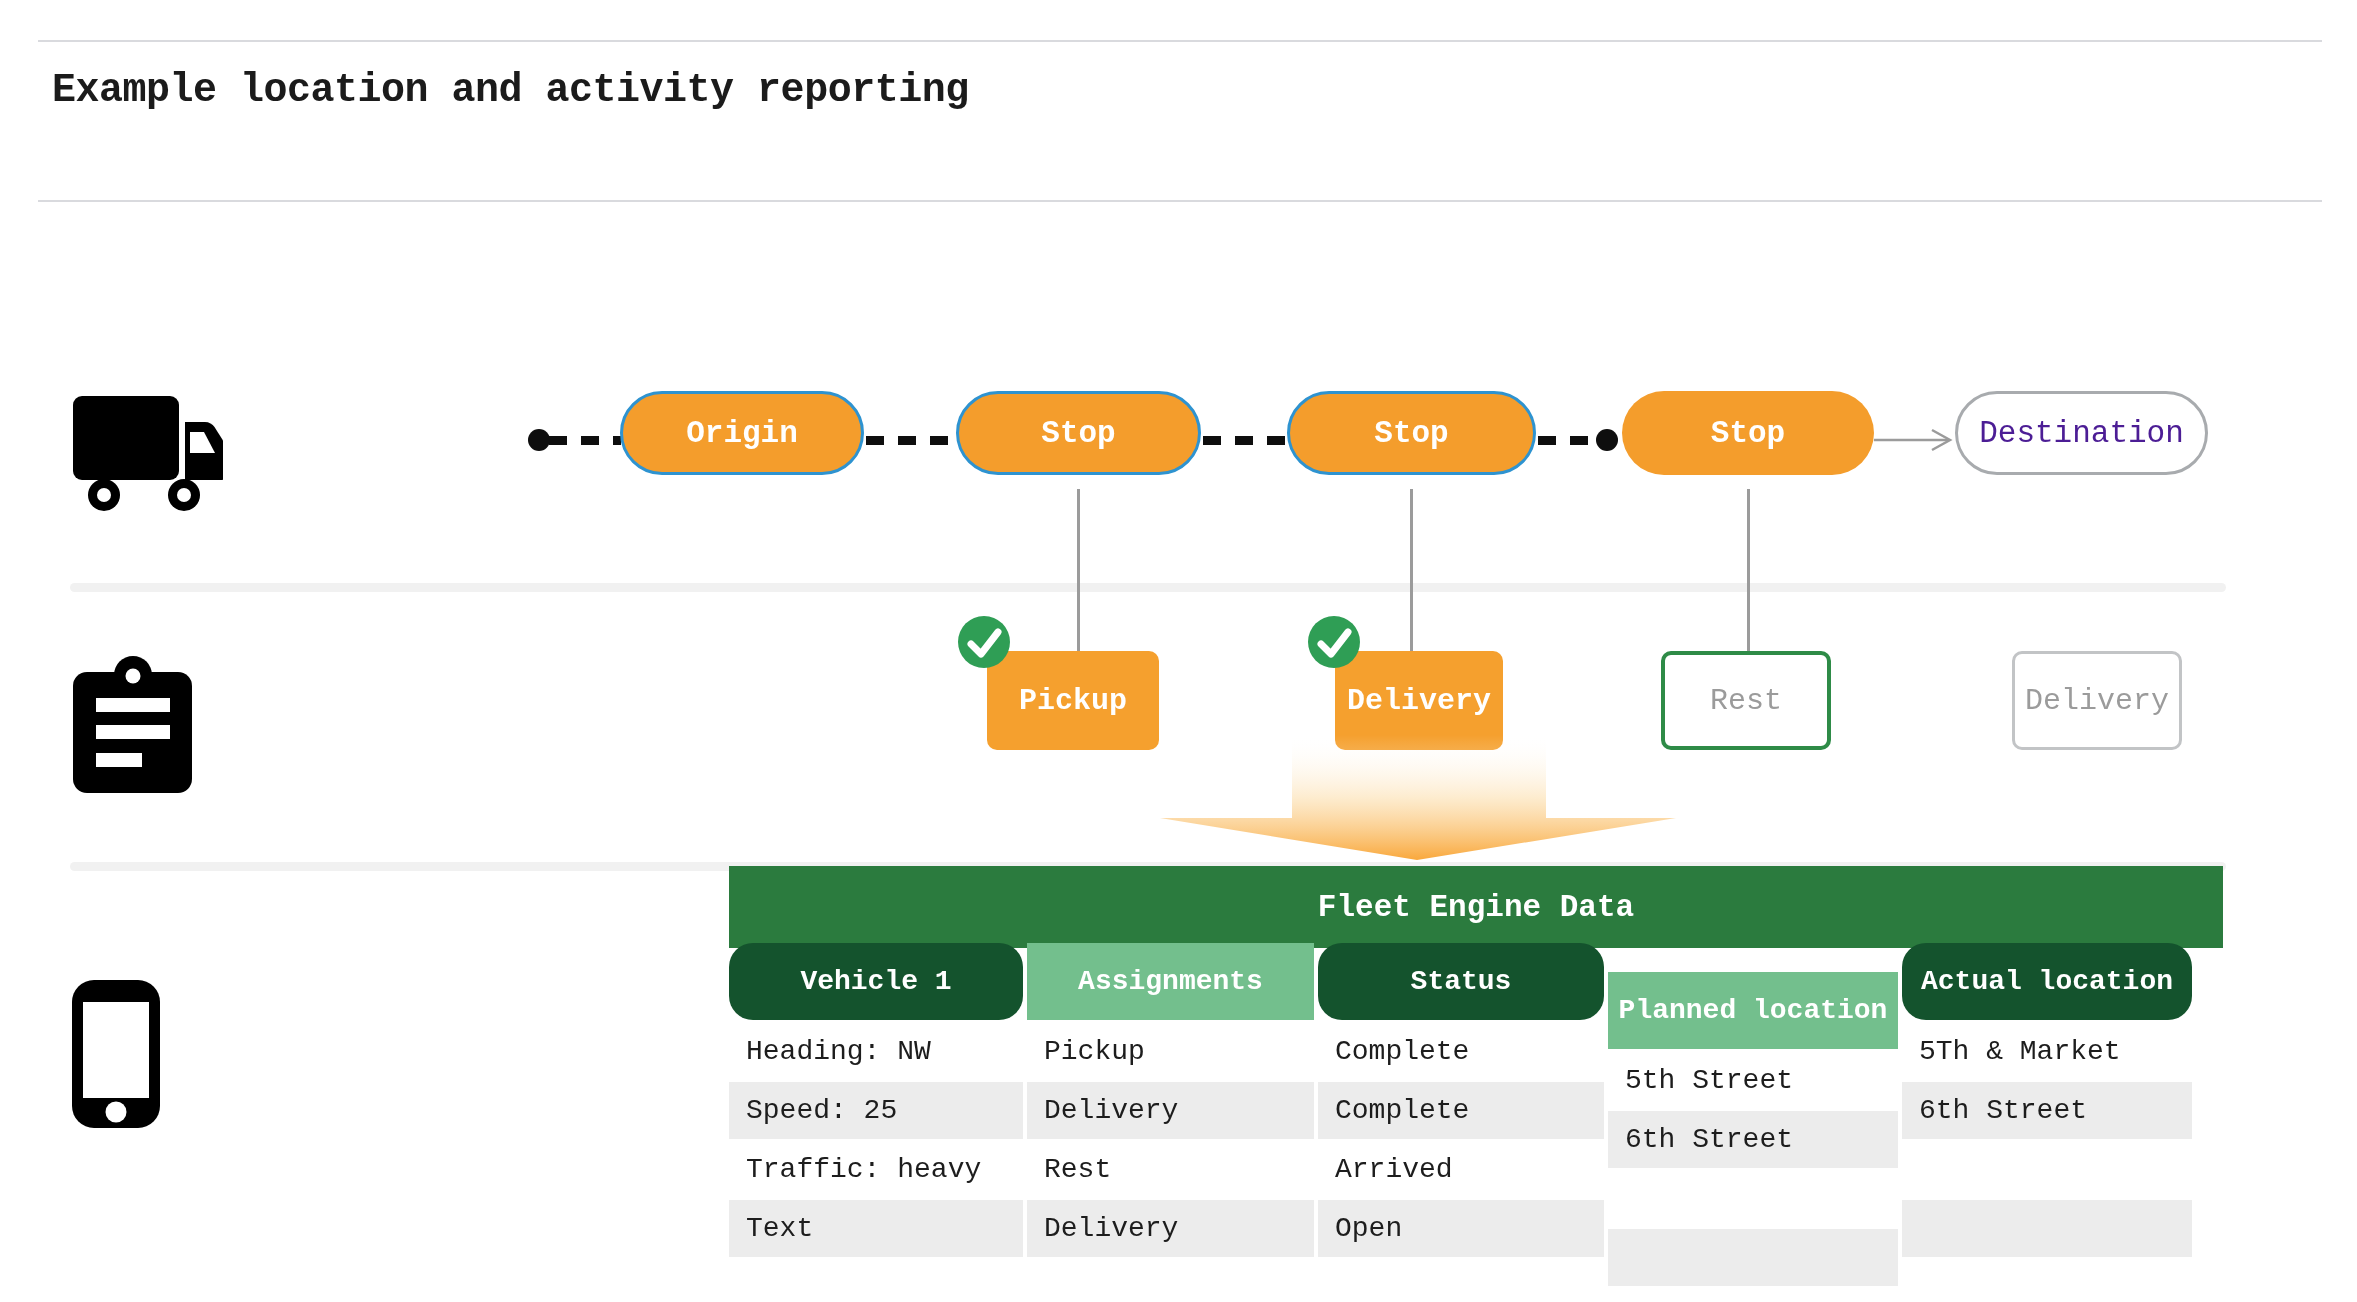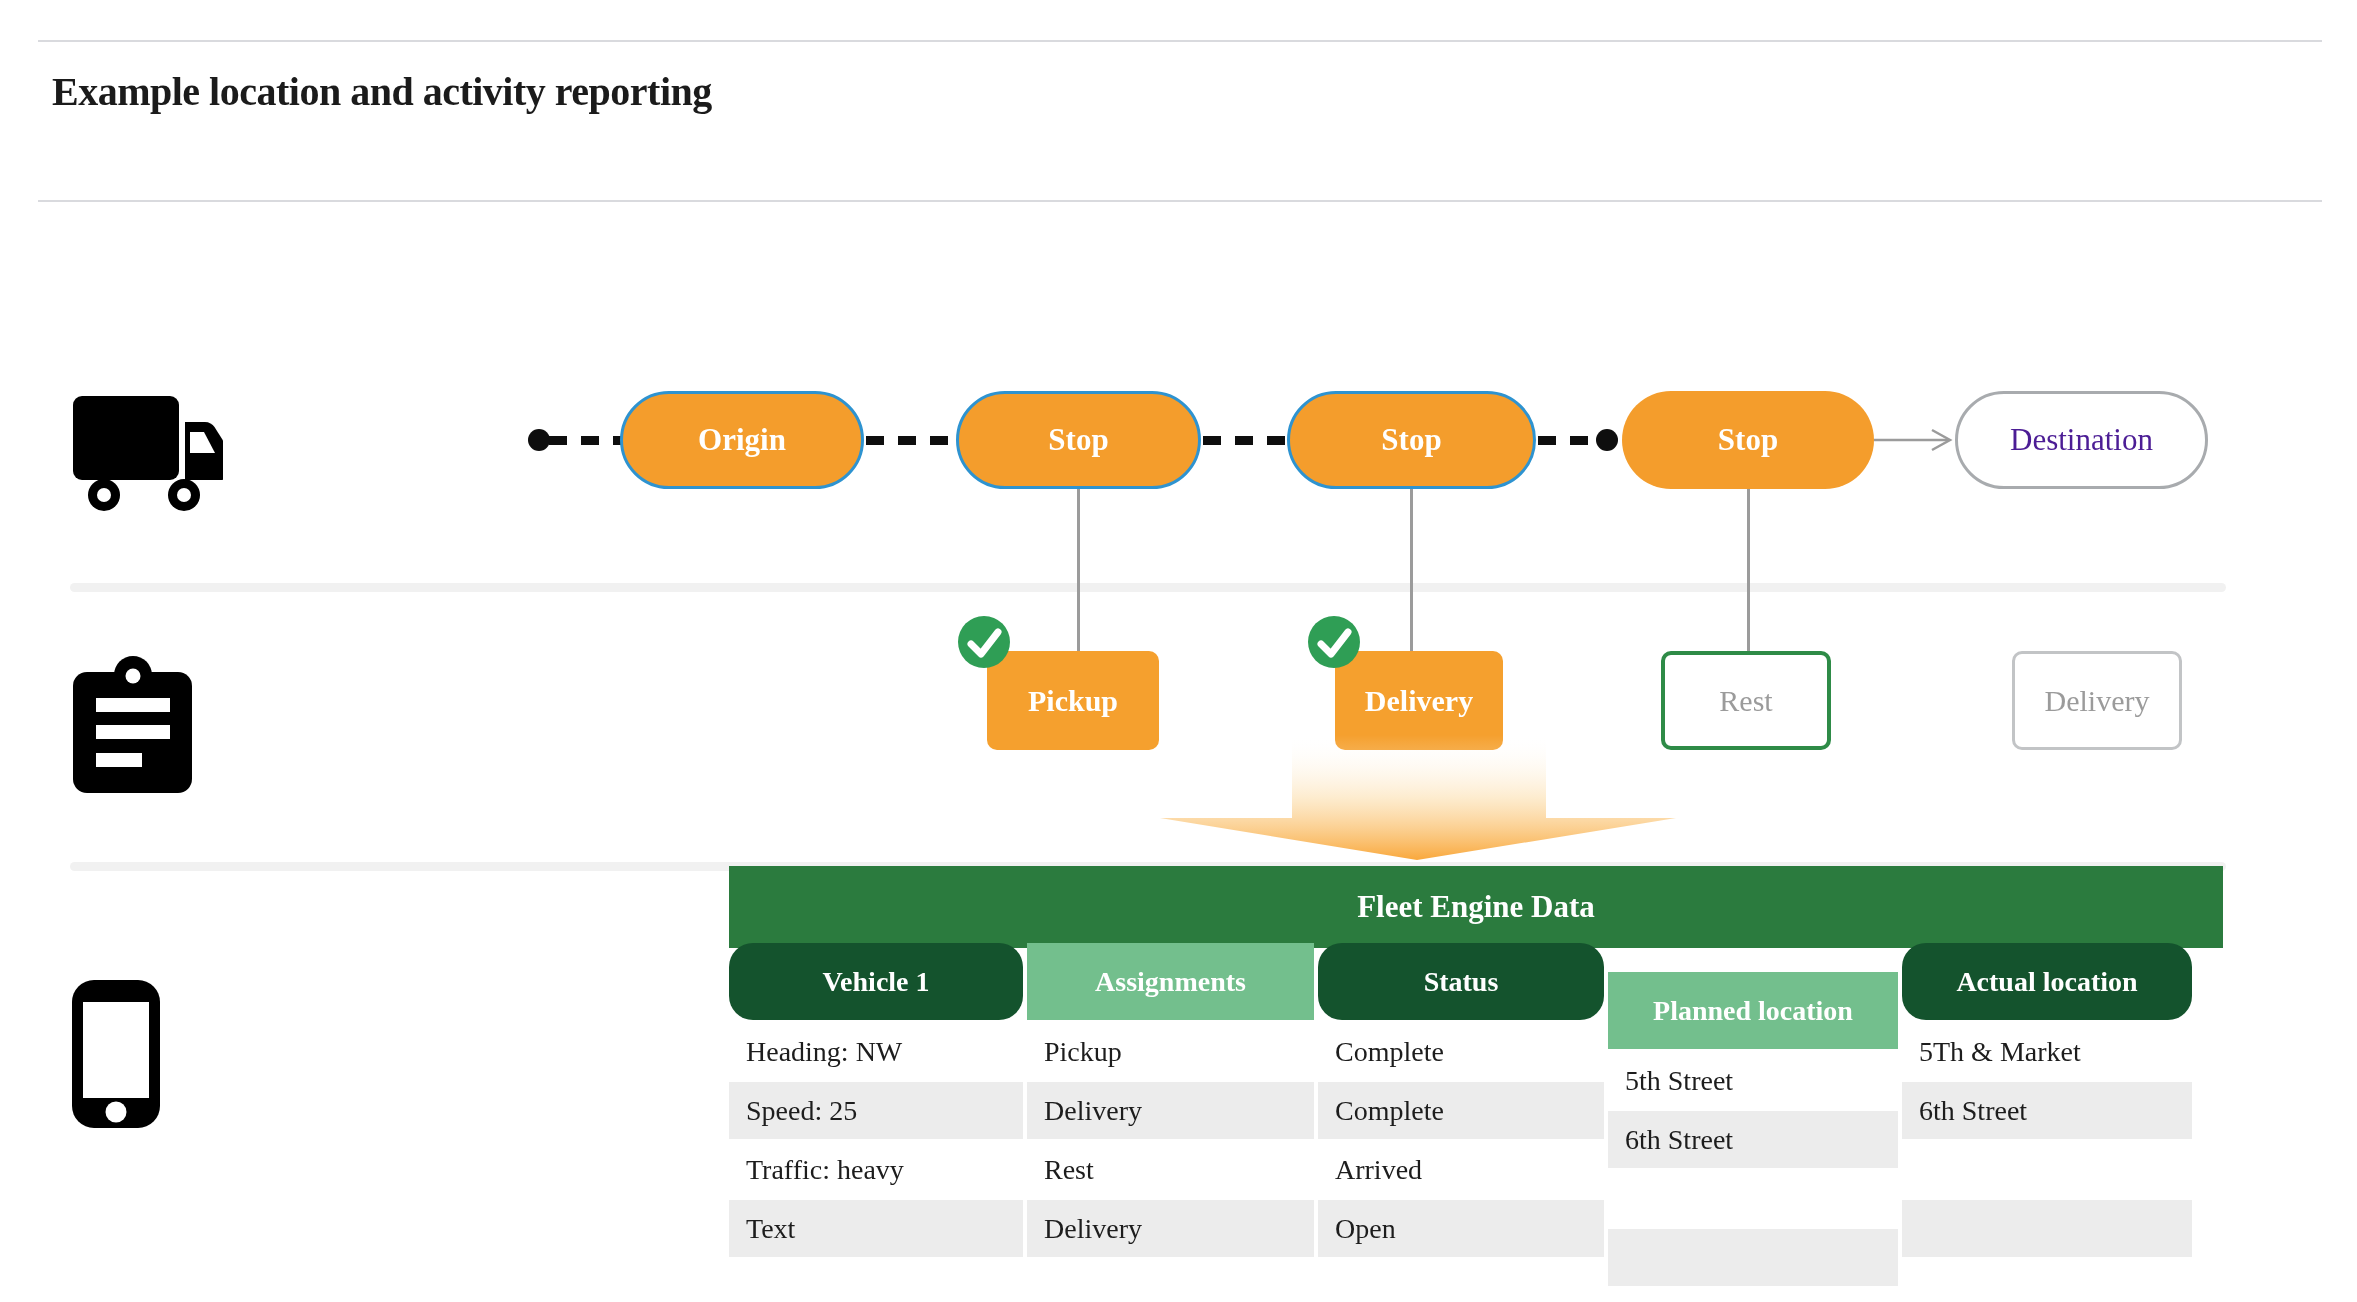--- a/index.html
+++ b/index.html
@@ -1,27 +1,27 @@
 <!DOCTYPE html>
 <html><head>
 <meta charset="utf-8">
 <style>
   html,body{margin:0;padding:0;background:#fff;}
   #stage{
     position:relative;width:2357px;height:1302px;background:#ffffff;overflow:hidden;
-    font-family:Liberation Serif, serif;color:#1c1c1c;
+    font-family:Liberation Mono, monospace;color:#1c1c1c;
   }
   .abs{position:absolute;}
   
   .rule{position:absolute;left:38px;width:2284px;height:2px;background:#d9dade;}
   #page-title{position:absolute;left:52px;top:68px;font-size:40px;font-weight:700;letter-spacing:-0.5px;color:#1b1b1b;}
   
   .divider{position:absolute;left:70px;width:2156px;height:9px;border-radius:5px;background:#f1f1f1;}
   
-  .pill{position:absolute;top:391px;height:98px;border-radius:49px;box-sizing:border-box;
+  .pill{position:absolute;top:391px;height:84px;border-radius:49px;box-sizing:border-box;
         display:flex;align-items:center;justify-content:center;
         font-size:31px;font-weight:700;color:#ffffff;}
   .pill.active{background:#f49d2c;border:3px solid #2e93d0;}
   .pill.current{background:#f49d2c;}
   .pill.future{background:#ffffff;border:3px solid #a8abae;color:#4c1d95;font-weight:500;}
   .pos-origin{left:620px;width:244px;}
   .pos-stop1{left:956px;width:245px;}
   .pos-stop2{left:1287px;width:249px;}
   .pos-stop3{left:1622px;width:252px;}
   .pos-dest{left:1955px;width:253px;}

